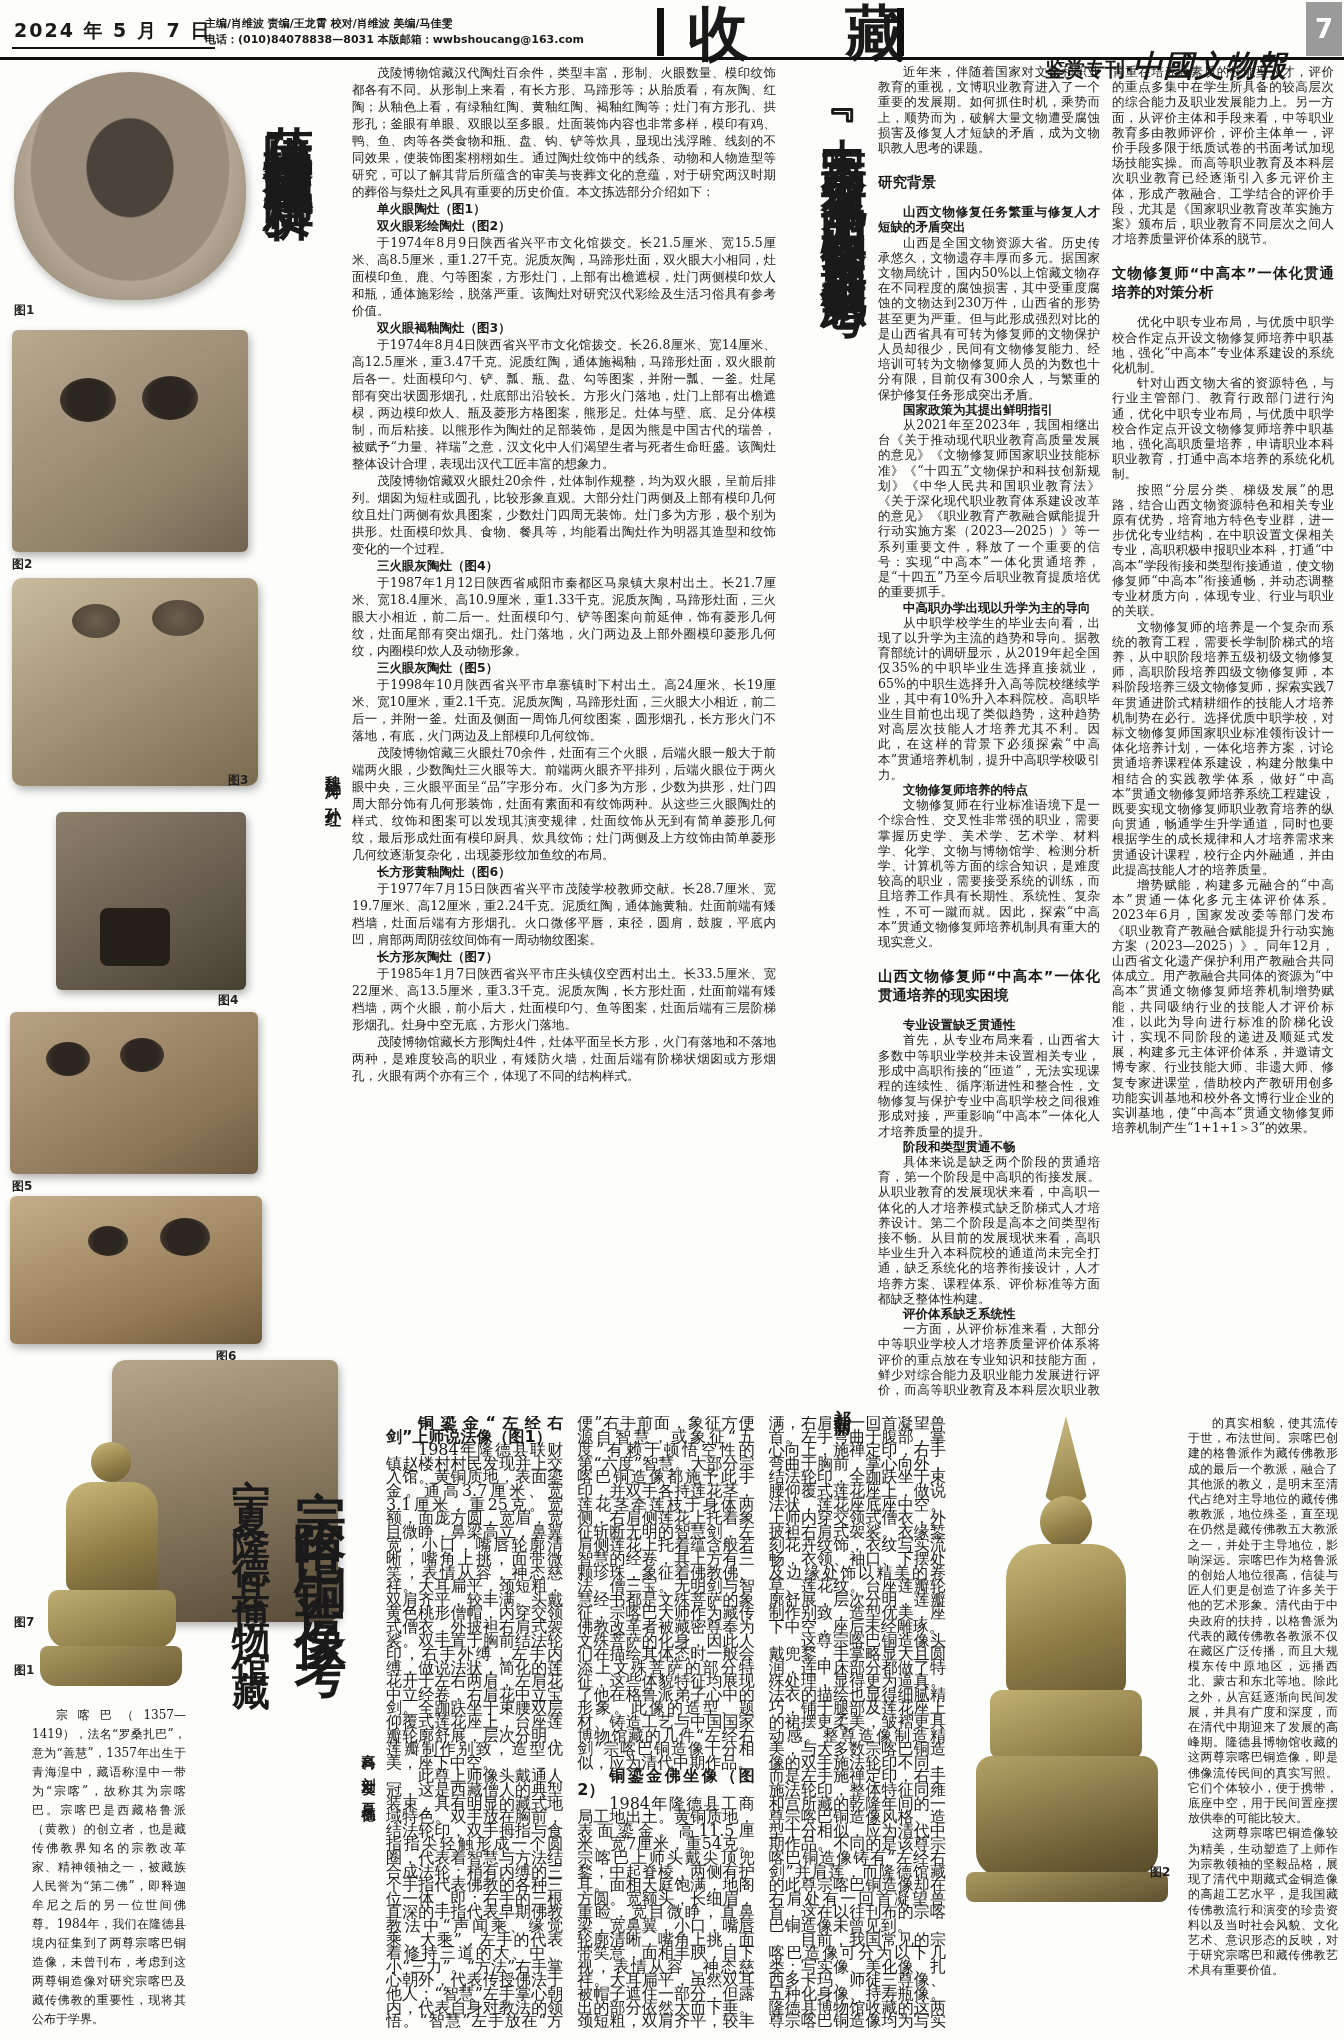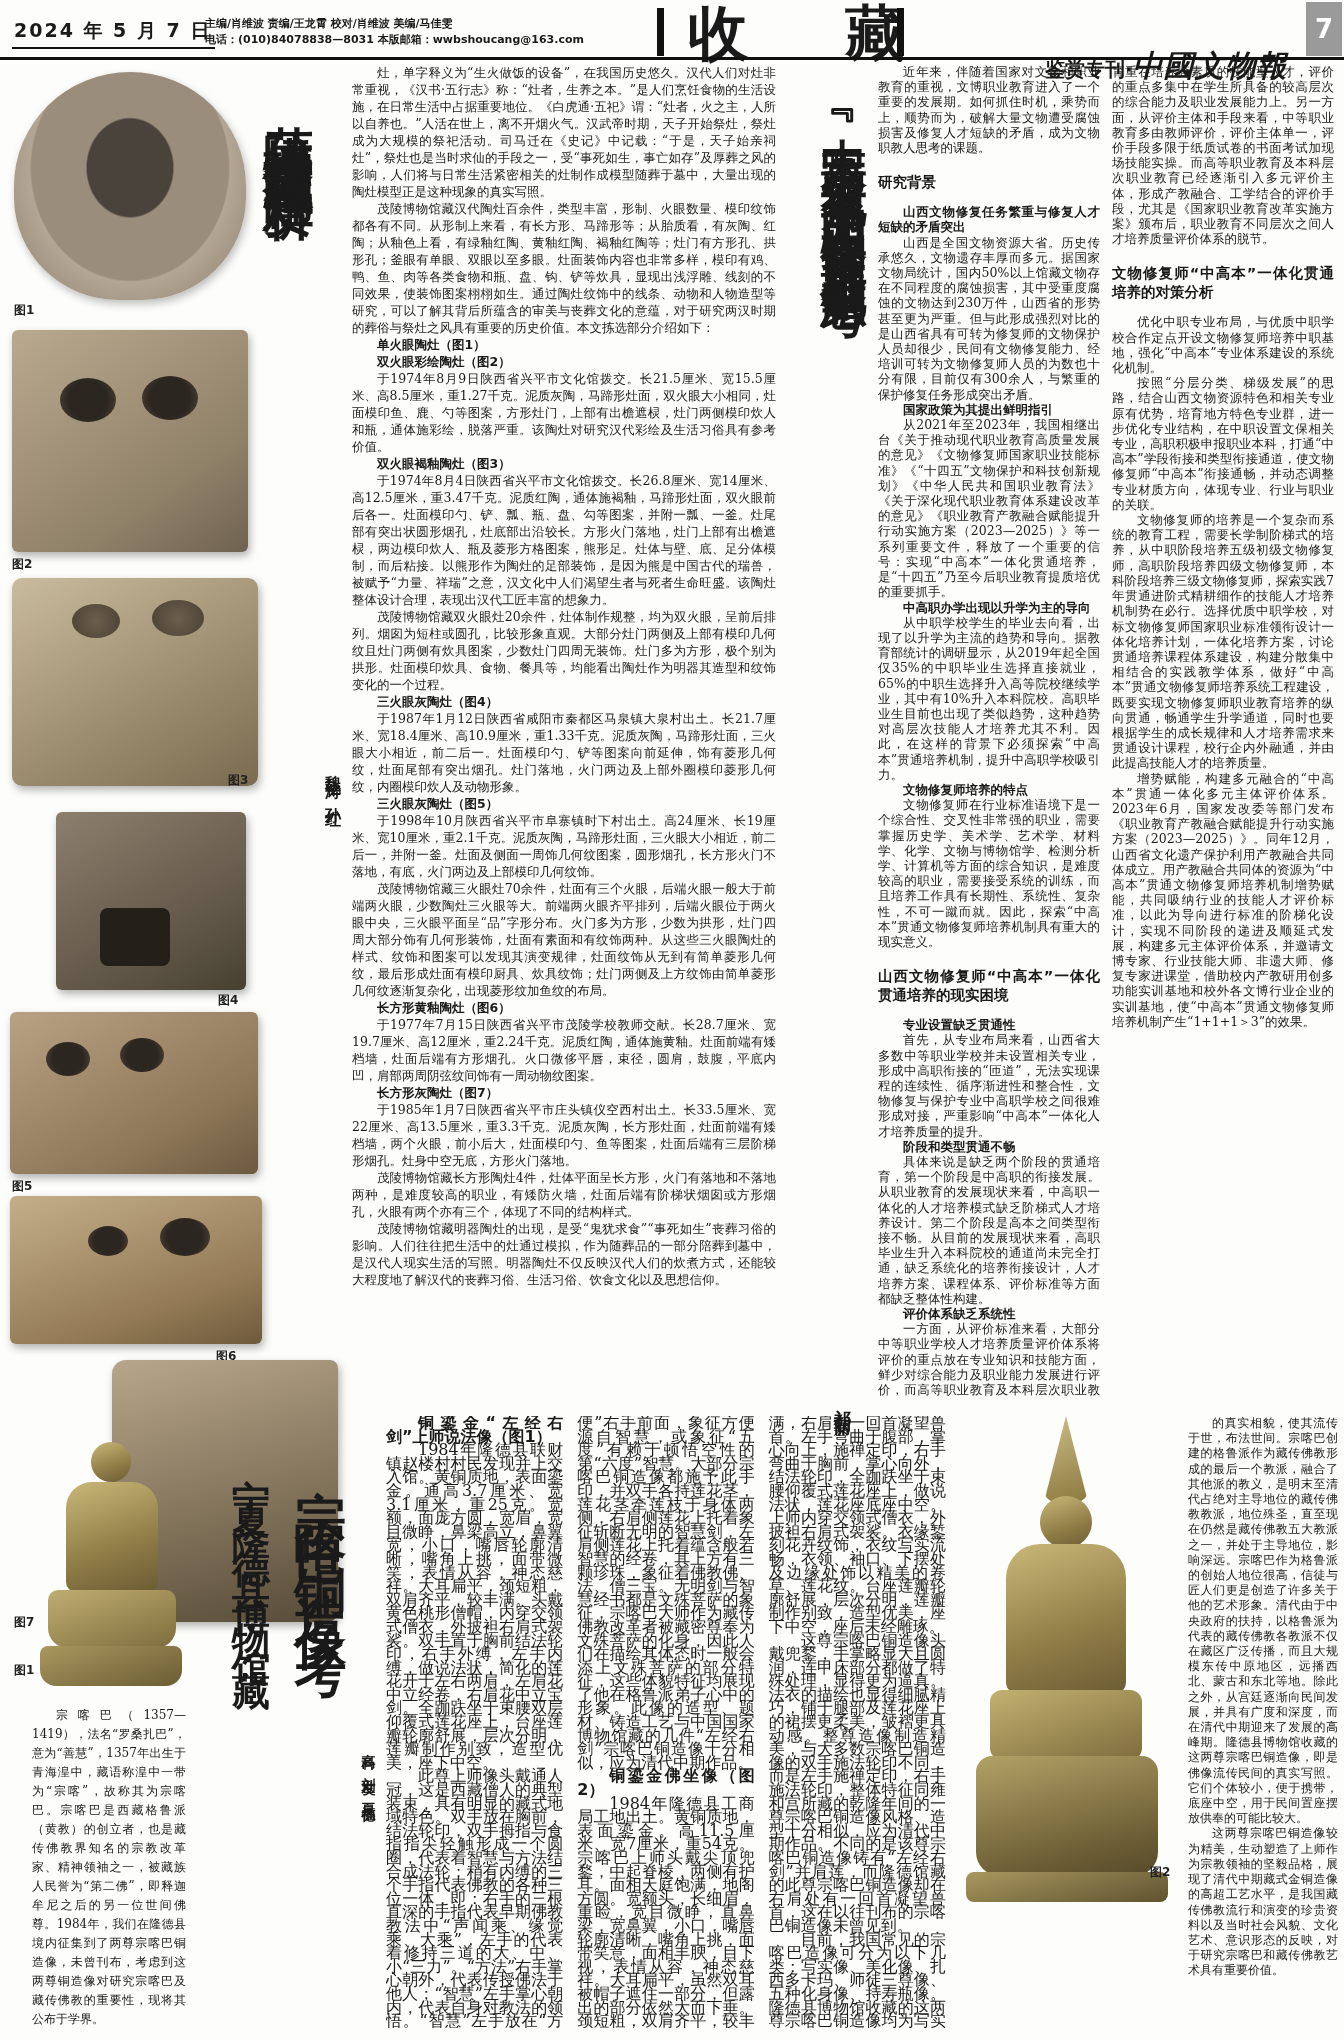--- a/index.html
+++ b/index.html
@@ -90,39 +90,37 @@
   <div class="hole" style="left:78px;top:30px;width:40px;height:30px;"></div>
 </div>
 <div class="abs cap" style="left:216px;top:1348px;">图6</div>
 
 <div class="abs ph stoveB" style="left:112px;top:1360px;width:226px;height:262px;background:linear-gradient(165deg,#b7a68b,#7e6f57 60%,#574b38);border-radius:14px 8px 10px 12px;"></div>
 <div class="abs cap" style="left:14px;top:1614px;">图7</div>
 
 <div class="abs vtitle" style="left:256px;top:86px;font-size:50px;letter-spacing:6px;height:690px;">茂陵博物馆藏汉代陶灶赏析</div>
 <div class="abs vby" style="left:322px;top:762px;font-size:16px;font-weight:bold;letter-spacing:4px;height:200px;">魏乾涛　孙红</div>
 <div class="abs flow a1" style="left:352px;top:64px;width:424px;height:1336px;">
-    <p class="p">灶，单字释义为“生火做饭的设备”，在我国历史悠久。汉代人们对灶非常重视，《汉书·五行志》称：“灶者，生养之本。”是人们烹饪食物的生活设施，在日常生活中占据重要地位。《白虎通·五祀》谓：“灶者，火之主，人所以自养也。”人活在世上，离不开烟火气。汉武帝时期，天子开始祭灶，祭灶成为大规模的祭祀活动。司马迁在《史记》中记载：“于是，天子始亲祠灶”，祭灶也是当时求仙的手段之一，受“事死如生，事亡如存”及厚葬之风的影响，人们将与日常生活紧密相关的灶制作成模型随葬于墓中，大量出现的陶灶模型正是这种现象的真实写照。</p>
     <p class="p">茂陵博物馆藏汉代陶灶百余件，类型丰富，形制、火眼数量、模印纹饰都各有不同。从形制上来看，有长方形、马蹄形等；从胎质看，有灰陶、红陶；从釉色上看，有绿釉红陶、黄釉红陶、褐釉红陶等；灶门有方形孔、拱形孔；釜眼有单眼、双眼以至多眼。灶面装饰内容也非常多样，模印有鸡、鸭、鱼、肉等各类食物和瓶、盘、钩、铲等炊具，显现出浅浮雕、线刻的不同效果，使装饰图案栩栩如生。通过陶灶纹饰中的线条、动物和人物造型等研究，可以了解其背后所蕴含的审美与丧葬文化的意蕴，对于研究两汉时期的葬俗与祭灶之风具有重要的历史价值。本文拣选部分介绍如下：</p>
     <div class="h2">单火眼陶灶（图1）</div>
     <div class="h2">双火眼彩绘陶灶（图2）</div>
     <p class="p">于1974年8月9日陕西省兴平市文化馆拨交。长21.5厘米、宽15.5厘米、高8.5厘米，重1.27千克。泥质灰陶，马蹄形灶面，双火眼大小相同，灶面模印鱼、鹿、勺等图案，方形灶门，上部有出檐遮棂，灶门两侧模印炊人和瓶，通体施彩绘，脱落严重。该陶灶对研究汉代彩绘及生活习俗具有参考价值。</p>
     <div class="h2">双火眼褐釉陶灶（图3）</div>
     <p class="p">于1974年8月4日陕西省兴平市文化馆拨交。长26.8厘米、宽14厘米、高12.5厘米，重3.47千克。泥质红陶，通体施褐釉，马蹄形灶面，双火眼前后各一。灶面模印勺、铲、瓢、瓶、盘、勾等图案，并附一瓢、一釜。灶尾部有突出状圆形烟孔，灶底部出沿较长。方形火门落地，灶门上部有出檐遮棂，两边模印炊人、瓶及菱形方格图案，熊形足。灶体与壁、底、足分体模制，而后粘接。以熊形作为陶灶的足部装饰，是因为熊是中国古代的瑞兽，被赋予“力量、祥瑞”之意，汉文化中人们渴望生者与死者生命旺盛。该陶灶整体设计合理，表现出汉代工匠丰富的想象力。</p>
     <p class="p">茂陵博物馆藏双火眼灶20余件，灶体制作规整，均为双火眼，呈前后排列。烟囱为短柱或圆孔，比较形象直观。大部分灶门两侧及上部有模印几何纹且灶门两侧有炊具图案，少数灶门四周无装饰。灶门多为方形，极个别为拱形。灶面模印炊具、食物、餐具等，均能看出陶灶作为明器其造型和纹饰变化的一个过程。</p>
     <div class="h2">三火眼灰陶灶（图4）</div>
     <p class="p">于1987年1月12日陕西省咸阳市秦都区马泉镇大泉村出土。长21.7厘米、宽18.4厘米、高10.9厘米，重1.33千克。泥质灰陶，马蹄形灶面，三火眼大小相近，前二后一。灶面模印勺、铲等图案向前延伸，饰有菱形几何纹，灶面尾部有突出烟孔。灶门落地，火门两边及上部外圈模印菱形几何纹，内圈模印炊人及动物形象。</p>
     <div class="h2">三火眼灰陶灶（图5）</div>
     <p class="p">于1998年10月陕西省兴平市阜寨镇时下村出土。高24厘米、长19厘米、宽10厘米，重2.1千克。泥质灰陶，马蹄形灶面，三火眼大小相近，前二后一，并附一釜。灶面及侧面一周饰几何纹图案，圆形烟孔，长方形火门不落地，有底，火门两边及上部模印几何纹饰。</p>
     <p class="p">茂陵博物馆藏三火眼灶70余件，灶面有三个火眼，后端火眼一般大于前端两火眼，少数陶灶三火眼等大。前端两火眼齐平排列，后端火眼位于两火眼中央，三火眼平面呈“品”字形分布。火门多为方形，少数为拱形，灶门四周大部分饰有几何形装饰，灶面有素面和有纹饰两种。从这些三火眼陶灶的样式、纹饰和图案可以发现其演变规律，灶面纹饰从无到有简单菱形几何纹，最后形成灶面有模印厨具、炊具纹饰；灶门两侧及上方纹饰由简单菱形几何纹逐渐复杂化，出现菱形纹加鱼纹的布局。</p>
     <div class="h2">长方形黄釉陶灶（图6）</div>
     <p class="p">于1977年7月15日陕西省兴平市茂陵学校教师交献。长28.7厘米、宽19.7厘米、高12厘米，重2.24千克。泥质红陶，通体施黄釉。灶面前端有矮档墙，灶面后端有方形烟孔。火口微侈平唇，束径，圆肩，鼓腹，平底内凹，肩部两周阴弦纹间饰有一周动物纹图案。</p>
     <div class="h2">长方形灰陶灶（图7）</div>
     <p class="p">于1985年1月7日陕西省兴平市庄头镇仪空西村出土。长33.5厘米、宽22厘米、高13.5厘米，重3.3千克。泥质灰陶，长方形灶面，灶面前端有矮档墙，两个火眼，前小后大，灶面模印勺、鱼等图案，灶面后端有三层阶梯形烟孔。灶身中空无底，方形火门落地。</p>
     <p class="p">茂陵博物馆藏长方形陶灶4件，灶体平面呈长方形，火门有落地和不落地两种，是难度较高的职业，有矮防火墙，灶面后端有阶梯状烟囱或方形烟孔，火眼有两个亦有三个，体现了不同的结构样式。</p>
-    <p class="p">茂陵博物馆藏明器陶灶的出现，是受“鬼犹求食”“事死如生”丧葬习俗的影响。人们往往把生活中的灶通过模拟，作为随葬品的一部分陪葬到墓中，是汉代人现实生活的写照。明器陶灶不仅反映汉代人们的炊煮方式，还能较大程度地了解汉代的丧葬习俗、生活习俗、饮食文化以及思想信仰。</p>
   </div>
 
 <div class="abs vtitle" style="left:814px;top:94px;font-size:46px;letter-spacing:7px;height:1290px;">『中高本』贯通视角下的山西文物修复师培养机制思考</div>
 <div class="abs vby" style="left:832px;top:1396px;font-size:17px;font-weight:bold;letter-spacing:5px;height:110px;">祁朝丽</div>
 <div class="abs flow a2" style="left:878px;top:64px;width:456px;height:1338px;">
     <p class="p">近年来，伴随着国家对文物和职业教育的重视，文博职业教育进入了一个重要的发展期。如何抓住时机，乘势而上，顺势而为，破解大量文物遭受腐蚀损害及修复人才短缺的矛盾，成为文物职教人思考的课题。</p>
     <div class="h1">研究背景</div>
     <div class="h2">山西文物修复任务繁重与修复人才短缺的矛盾突出</div>
     <p class="p">山西是全国文物资源大省。历史传承悠久，文物遗存丰厚而多元。据国家文物局统计，国内50%以上馆藏文物存在不同程度的腐蚀损害，其中受重度腐蚀的文物达到230万件，山西省的形势甚至更为严重。但与此形成强烈对比的是山西省具有可转为修复师的文物保护人员却很少，民间有文物修复能力、经培训可转为文物修复师人员的为数也十分有限，目前仅有300余人，与繁重的保护修复任务形成突出矛盾。</p>
     <div class="h2">国家政策为其提出鲜明指引</div>
@@ -133,20 +131,21 @@
     <p class="p">文物修复师在行业标准语境下是一个综合性、交叉性非常强的职业，需要掌握历史学、美术学、艺术学、材料学、化学、文物与博物馆学、检测分析学、计算机等方面的综合知识，是难度较高的职业，需要接受系统的训练，而且培养工作具有长期性、系统性、复杂性，不可一蹴而就。因此，探索“中高本”贯通文物修复师培养机制具有重大的现实意义。</p>
     <div class="h1">山西文物修复师“中高本”一体化贯通培养的现实困境</div>
     <div class="h2">专业设置缺乏贯通性</div>
     <p class="p">首先，从专业布局来看，山西省大多数中等职业学校并未设置相关专业，形成中高职衔接的“匝道”，无法实现课程的连续性、循序渐进性和整合性，文物修复与保护专业中高职学校之间很难形成对接，严重影响“中高本”一体化人才培养质量的提升。</p>
     <div class="h2">阶段和类型贯通不畅</div>
     <p class="p">具体来说是缺乏两个阶段的贯通培育，第一个阶段是中高职的衔接发展。从职业教育的发展现状来看，中高职一体化的人才培养模式缺乏阶梯式人才培养设计。第二个阶段是高本之间类型衔接不畅。从目前的发展现状来看，高职毕业生升入本科院校的通道尚未完全打通，缺乏系统化的培养衔接设计，人才培养方案、课程体系、评价标准等方面都缺乏整体性构建。</p>
     <div class="h2">评价体系缺乏系统性</div>
     <p class="p">一方面，从评价标准来看，大部分中等职业学校人才培养质量评价体系将评价的重点放在专业知识和技能方面，鲜少对综合能力及职业能力发展进行评价，而高等职业教育及本科层次职业教育重在培养高素质的技能型人才，评价的重点多集中在学生所具备的较高层次的综合能力及职业发展能力上。另一方面，从评价主体和手段来看，中等职业教育多由教师评价，评价主体单一，评价手段多限于纸质试卷的书面考试加现场技能实操。而高等职业教育及本科层次职业教育已经逐渐引入多元评价主体，形成产教融合、工学结合的评价手段，尤其是《国家职业教育改革实施方案》颁布后，职业教育不同层次之间人才培养质量评价体系的脱节。</p>
     <div class="h1">文物修复师“中高本”一体化贯通培养的对策分析</div>
     <p class="p">优化中职专业布局，与优质中职学校合作定点开设文物修复师培养中职基地，强化“中高本”专业体系建设的系统化机制。</p>
+    <p class="p">针对山西文物大省的资源特色，与行业主管部门、教育行政部门进行沟通，优化中职专业布局，与优质中职学校合作定点开设文物修复师培养中职基地，强化高职质量培养，申请职业本科职业教育，打通中高本培养的系统化机制。</p>
     <p class="p">按照“分层分类、梯级发展”的思路，结合山西文物资源特色和相关专业原有优势，培育地方特色专业群，进一步优化专业结构，在中职设置文保相关专业，高职积极申报职业本科，打通“中高本”学段衔接和类型衔接通道，使文物修复师“中高本”衔接通畅，并动态调整专业材质方向，体现专业、行业与职业的关联。</p>
     <p class="p">文物修复师的培养是一个复杂而系统的教育工程，需要长学制阶梯式的培养，从中职阶段培养五级初级文物修复师，高职阶段培养四级文物修复师，本科阶段培养三级文物修复师，探索实践7年贯通进阶式精耕细作的技能人才培养机制势在必行。选择优质中职学校，对标文物修复师国家职业标准领衔设计一体化培养计划，一体化培养方案，讨论贯通培养课程体系建设，构建分散集中相结合的实践教学体系，做好“中高本”贯通文物修复师培养系统工程建设，既要实现文物修复师职业教育培养的纵向贯通，畅通学生升学通道，同时也要根据学生的成长规律和人才培养需求来贯通设计课程，校行企内外融通，并由此提高技能人才的培养质量。</p>
     <p class="p">增势赋能，构建多元融合的“中高本”贯通一体化多元主体评价体系。2023年6月，国家发改委等部门发布《职业教育产教融合赋能提升行动实施方案（2023—2025）》。同年12月，山西省文化遗产保护利用产教融合共同体成立。用产教融合共同体的资源为“中高本”贯通文物修复师培养机制增势赋能，共同吸纳行业的技能人才评价标准，以此为导向进行标准的阶梯化设计，实现不同阶段的递进及顺延式发展，构建多元主体评价体系，并邀请文博专家、行业技能大师、非遗大师、修复专家进课堂，借助校内产教研用创多功能实训基地和校外各文博行业企业的实训基地，使“中高本”贯通文物修复师培养机制产生“1+1+1＞3”的效果。</p>
   </div>
 
 <div class="abs" style="left:36px;top:1438px;width:150px;height:258px;">
   <div class="budd" style="left:55px;top:4px;width:40px;height:40px;border-radius:50%;"></div>
   <div class="budd" style="left:30px;top:44px;width:92px;height:110px;border-radius:26px 26px 10px 10px;"></div>
   <div class="budd" style="left:12px;top:152px;width:128px;height:58px;border-radius:10px 10px 20px 20px;background:linear-gradient(160deg,#bfae72,#7e6c3c);"></div>
   <div class="budd" style="left:4px;top:208px;width:142px;height:40px;border-radius:8px 8px 16px 16px;background:linear-gradient(160deg,#a9985e,#6b5c34);"></div>

